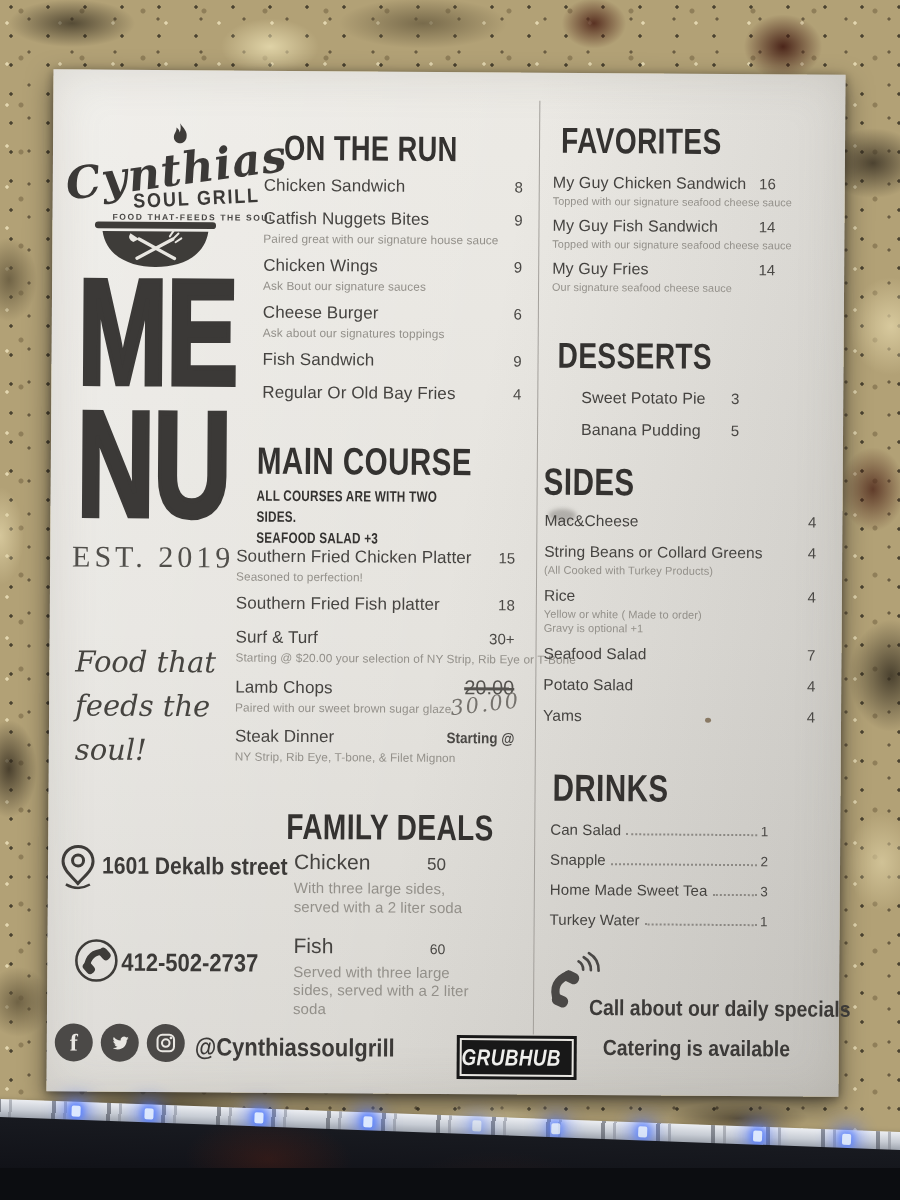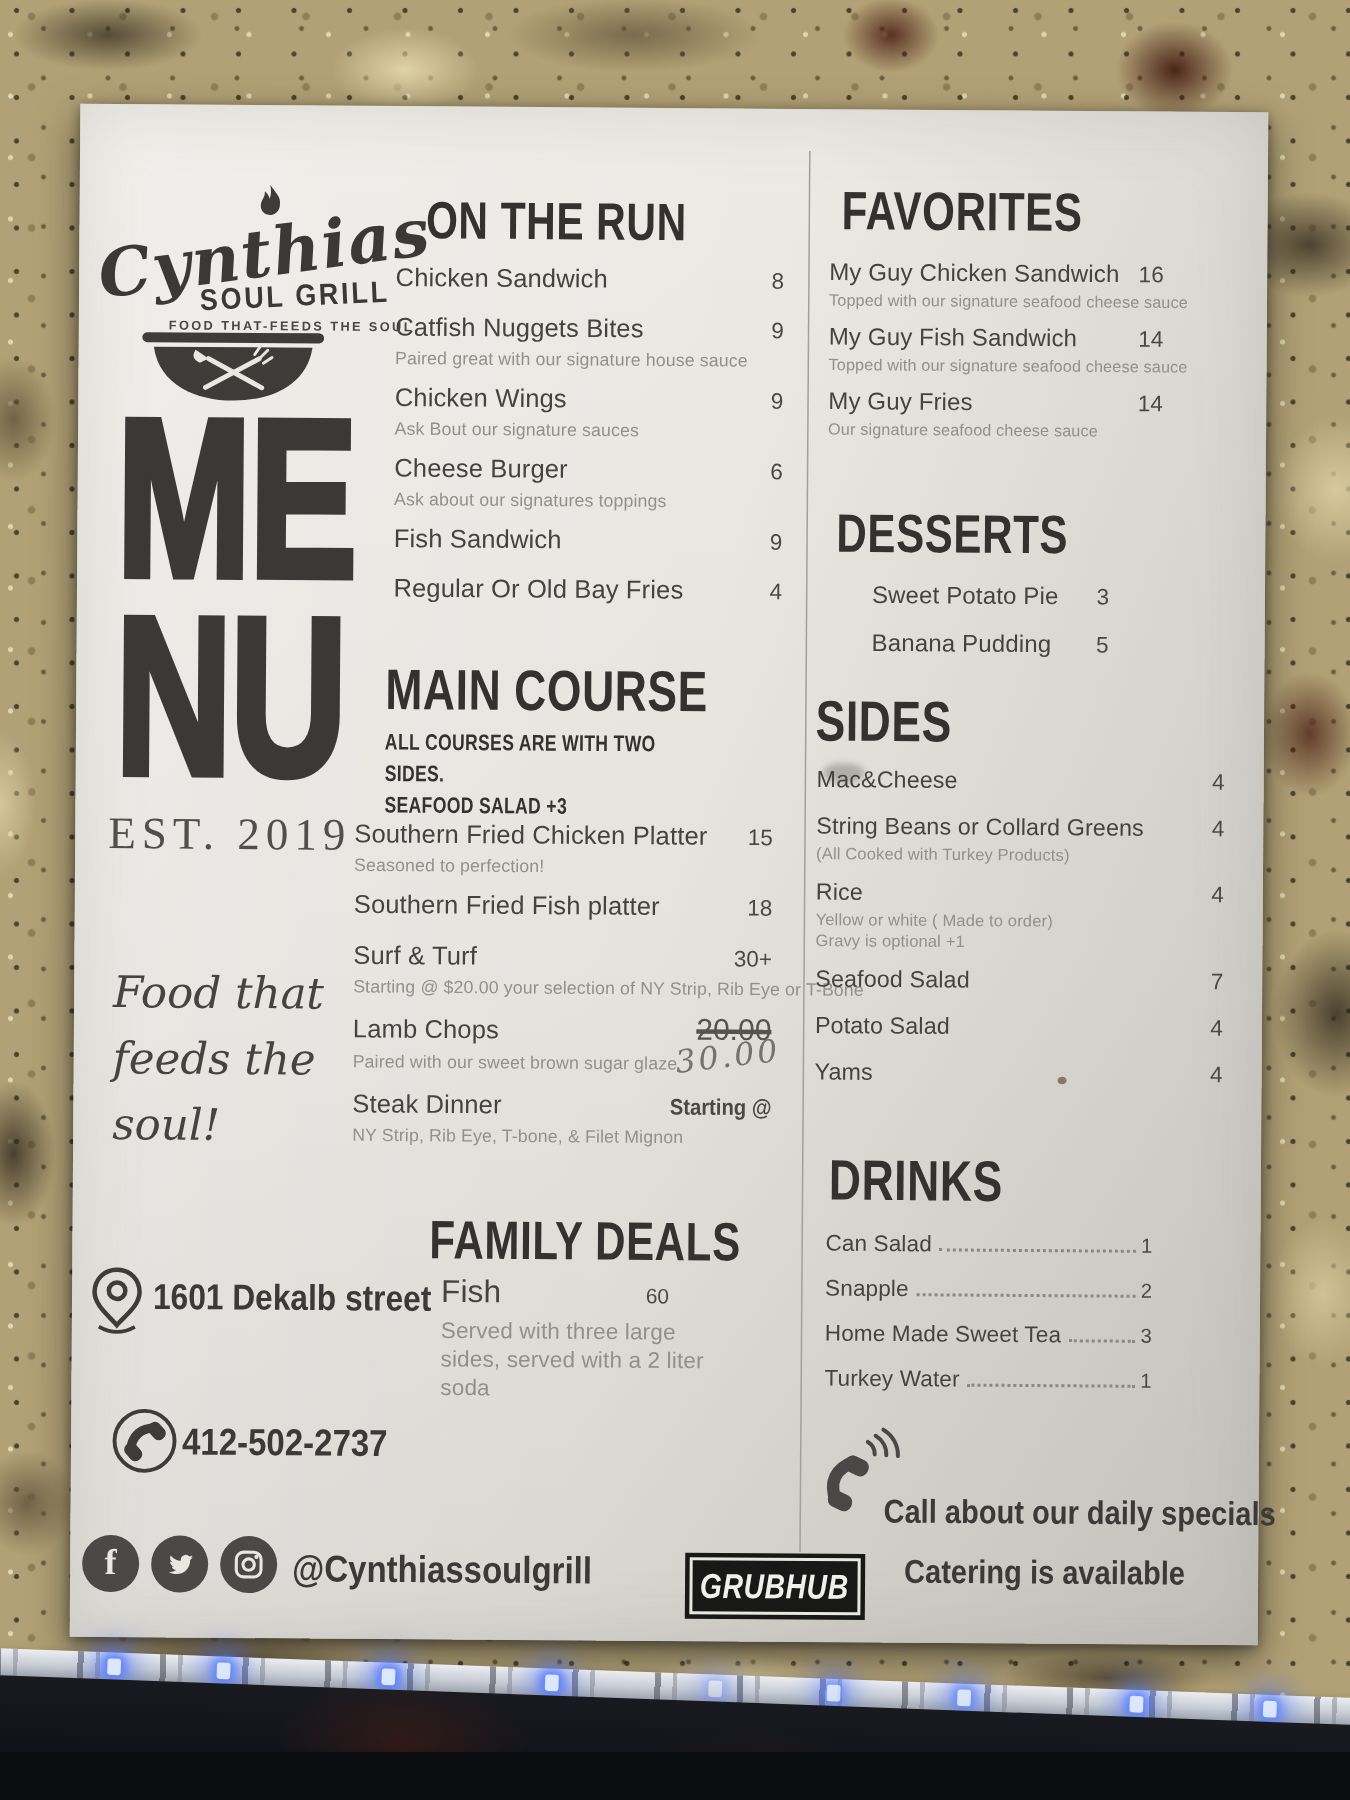--- a/index.html
+++ b/index.html
@@ -102,21 +102,21 @@
 
   .contact-text{font-weight:bold;color:#3c3a38;white-space:nowrap;transform:scaleX(.88);transform-origin:left top;}
   .social-circle{width:38px;height:38px;border-radius:50%;background:#4b4947;display:flex;align-items:center;justify-content:center;}
   .social-circle span{position:relative;color:#e9e7e2;font-weight:bold;font-family:"Liberation Serif",serif;font-size:24px;line-height:1;}
 
   .struck{font-size:20px;color:#55534f;text-decoration:line-through;text-decoration-thickness:2.5px;}
   .hand{font-family:"DejaVu Serif",serif;font-style:italic;font-size:21px;color:#75726d;
     transform:rotate(-7deg);letter-spacing:2px;white-space:nowrap;}
 
   .grubhub{left:413px;top:966px;width:114px;height:38px;background:#181818;border:2px solid #e8e6e1;
-    box-shadow:0 0 0 3px #181818;display:flex;align-items:center;justify-content:center;}
+    box-shadow:0 0 0 3px #181818;display:flex;align-items:center;justify-content:flex-end;}
   .grubhub span{position:relative;color:#efefec;font-weight:bold;font-style:italic;font-size:23px;
     letter-spacing:.5px;transform:scaleX(.82);white-space:nowrap;}
 
   .smudge{left:498px;top:436px;width:28px;height:13px;border-radius:50%;
     background:rgba(62,60,55,.30);filter:blur(2px);}
   .speck{left:656px;top:644px;width:6px;height:5px;border-radius:50%;background:rgba(86,62,30,.6);}
 
   svg{display:block;}
 </style>
 </head>
@@ -273,20 +273,28 @@
         <div class="row">
             <span class="nm">Steak Dinner</span>
             <span class="pr" style="font-size:15px;font-weight:bold;transform:scaleX(.9);transform-origin:right;">Starting @</span>
           </div>
         <div class="ds">NY Strip, Rib Eye, T-bone, &amp; Filet Mignon</div>
       </div>
     </div>
 
     <div class="hd" style="left:238px;top:738px;font-size:36px;">FAMILY DEALS</div>
     <div class="list" style="left:246px;top:779px;width:215px;">
+      <div class="mi" style="margin-bottom:17px;">
+        <div class="row" style="width:152px;">
+            <span class="nm" style="font-size:21px;">Chicken</span>
+            <span class="pr" style="font-size:17px;">50</span>
+          </div>
+        <div class="ds" style="font-size:15px;line-height:1.25;white-space:pre-line;margin-top:5px;">With three large sides,
+served with a 2 liter soda</div>
+      </div>
       <div class="mi">
         <div class="row" style="width:152px;">
             <span class="nm" style="font-size:21px;">Fish</span>
             <span class="pr" style="font-size:14px;">60</span>
           </div>
         <div class="ds" style="font-size:15px;line-height:1.25;white-space:pre-line;margin-top:5px;">Served with three large
 sides, served with a 2 liter
 soda</div>
       </div>
     </div>

